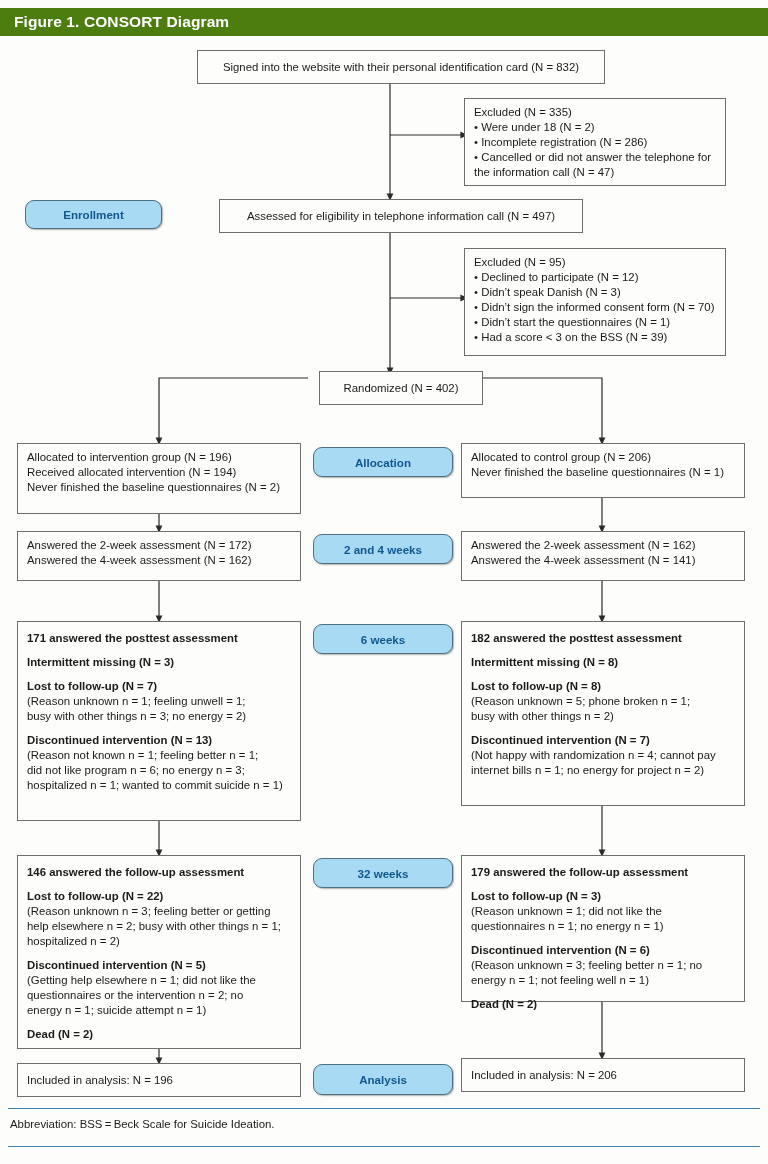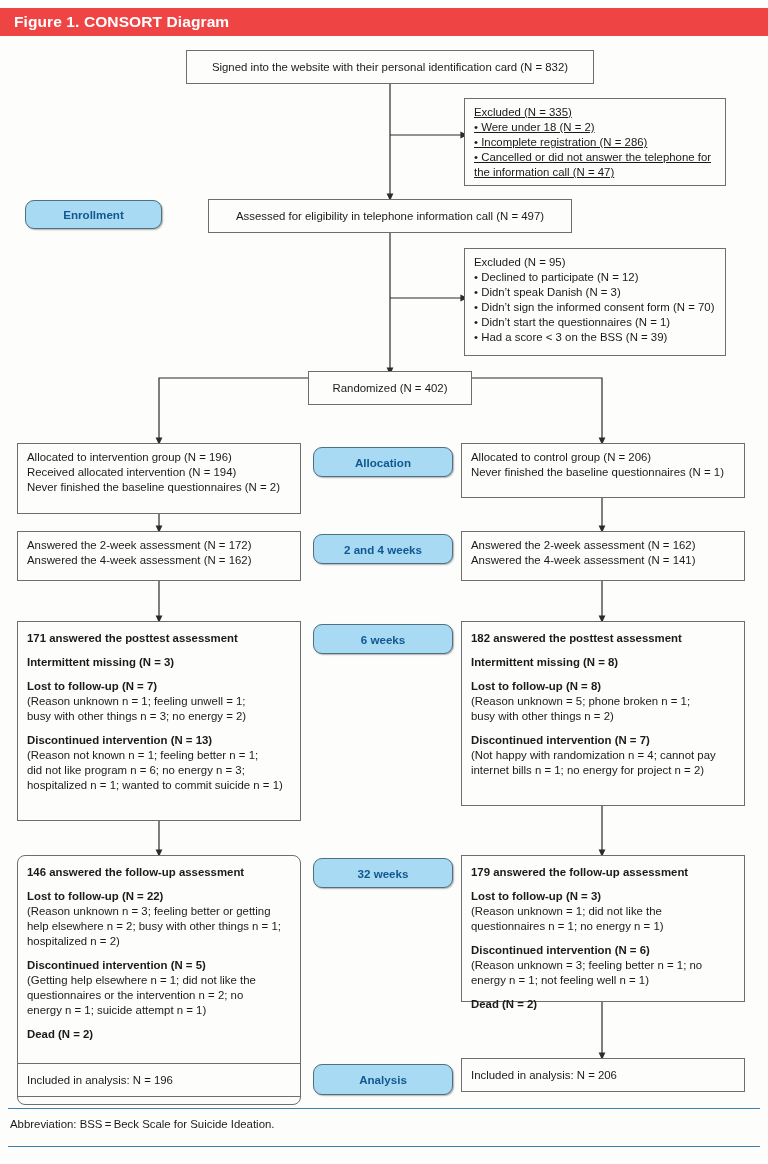--- a/index.html
+++ b/index.html
@@ -9,41 +9,41 @@
     background:#fdfdfb;
     font-family:"Liberation Sans", sans-serif;
     color:#1a1a1a;
     overflow:hidden;
   }
   #fig{position:absolute;inset:0;}
 
   
   .titlebar{
     position:absolute;left:0;top:8px;width:768px;height:28px;
-    background:#ef4444;
+    background:#4d7c0f;
   }
   .titlebar .txt{
     position:absolute;left:14px;top:50%;transform:translateY(-50%);
     color:#ffffff;font-size:15.5px;font-weight:bold;letter-spacing:.1px;
     white-space:nowrap;
   }
 
   
   #wires{position:absolute;left:0;top:0;width:768px;height:1164px;}
 
   
   .box{
     position:absolute;box-sizing:border-box;
     border:1px solid #6e6e6e;
     background:#fdfdfb;
     font-size:11.4px;line-height:15px;
     padding:6px 8px 6px 9px;
     color:#1a1a1a;
   }
-  .box.ctr{display:flex;align-items:center;justify-content:center;text-align:center;padding:16px 8px;}
+  .box.ctr{display:flex;align-items:center;justify-content:center;text-align:center;padding:16px 8px;margin-left:11px;}
   .box.mid{display:flex;align-items:center;}
   .box p{margin:0;}
   .box .hd{font-weight:bold;}
   .box .sp{display:block;height:9px;}
   .box .bullet{display:block;}
 
   
   .pill{
     position:absolute;box-sizing:border-box;
     background:#a9daf4;
@@ -95,21 +95,21 @@
       <path d="M602,581 L602,619" marker-end="url(#ah)" stroke="#2b2b2b"></path>
       <path d="M602,806 L602,853" marker-end="url(#ah)" stroke="#2b2b2b"></path>
       <path d="M602,1002 L602,1056" marker-end="url(#ah)" stroke="#2b2b2b"></path>
     </g>
   </svg>
 
   <div class="box ctr" style="left:186px;top:50px;width:408px;height:31px;">
     <span>Signed into the website with their personal identification card (N = 832)</span>
   </div>
 
-  <div class="box" style="left:464px;top:98px;width:262px;height:88px;text-decoration:underline;">
+  <div class="box" style="left:464px;top:98px;width:262px;height:88px;">
     <p class="hd" style="font-weight:normal">Excluded (N = 335)</p>
     <p class="bullet">• Were under 18 (N = 2)</p>
     <p class="bullet">• Incomplete registration (N = 286)</p>
     <p class="bullet">• Cancelled or did not answer the telephone for the information call (N = 47)</p>
   </div>
 
   <div class="pill" style="left:25px;top:200px;width:137px;height:29px;">
     <span>Enrollment</span>
   </div>
 
@@ -185,21 +185,21 @@
     <span class="sp"></span>
     <p class="hd">Lost to follow-up (N = 8)</p>
     <p>(Reason unknown = 5; phone broken n = 1;</p>
     <p>busy with other things n = 2)</p>
     <span class="sp"></span>
     <p class="hd">Discontinued intervention (N = 7)</p>
     <p>(Not happy with randomization n = 4; cannot pay</p>
     <p> internet bills n = 1; no energy for project n = 2)</p>
   </div>
 
-  <div class="box" style="left:17px;top:855px;width:284px;height:250px;padding-top:9px;border-radius:8px;">
+  <div class="box" style="left:17px;top:855px;width:284px;height:194px;padding-top:9px;">
     <p class="hd">146 answered the follow-up assessment</p>
     <span class="sp"></span>
     <p class="hd">Lost to follow-up (N = 22)</p>
     <p>(Reason unknown n = 3; feeling better or getting</p>
     <p>help elsewhere n = 2; busy with other things n = 1;</p>
     <p>hospitalized n = 2)</p>
     <span class="sp"></span>
     <p class="hd">Discontinued intervention (N = 5)</p>
     <p>(Getting help elsewhere n = 1; did not like the</p>
     <p>questionnaires or the intervention n = 2; no</p>

